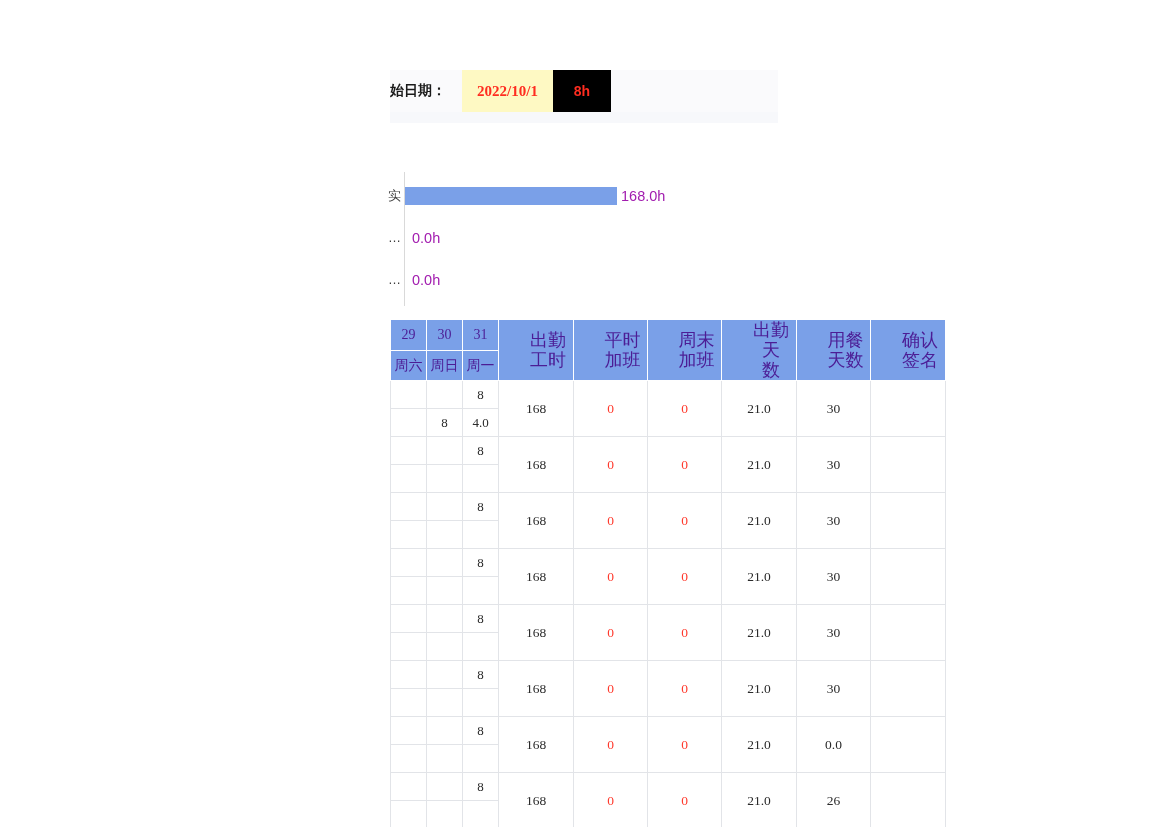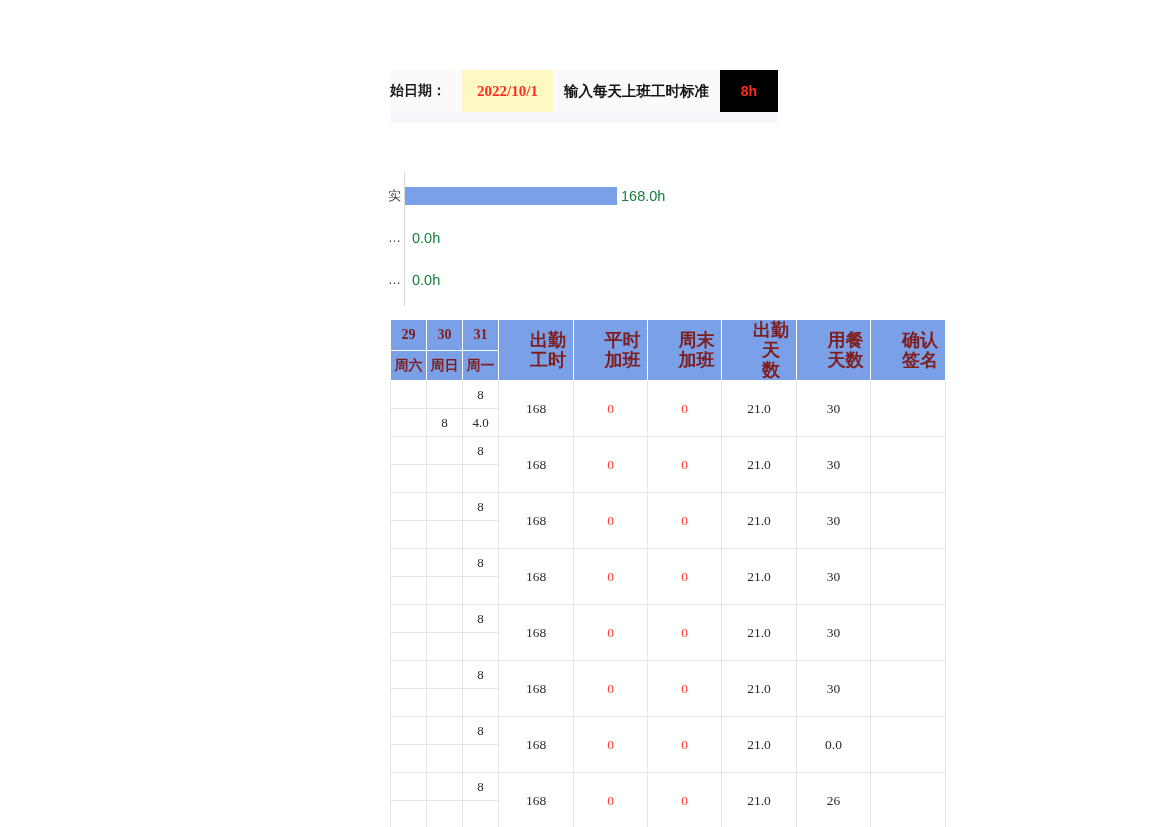--- a/index.html
+++ b/index.html
@@ -122,21 +122,21 @@
     left: 20px;
     top: 11px;
     height: 18px;
     background: #7aa0e8;
   }
   .chart-val {
     position: absolute;
     top: 9px;
     font-family: "Liberation Sans", "DejaVu Sans", sans-serif;
     font-size: 14.5px;
-    color: #15803d;
+    color: #a21caf;
     line-height: 22px;
     white-space: nowrap;
   }
 
   
   .tbl-wrap {
     position: absolute;
     left: 390px;
     top: 319px;
     width: 388px;
@@ -148,22 +148,22 @@
   }
   table.att td, table.att th {
     border: 1px solid #ffffff;
     padding: 0;
     margin: 0;
     text-align: center;
     vertical-align: middle;
   }
   table.att thead th {
     background: #7aa0e8;
-    color: #7f1d1d;
-    font-weight: bold;
+    color: #4c1d95;
+    font-weight: normal;
     font-family: "Liberation Serif", "DejaVu Serif", serif;
     font-size: 14px;
     line-height: 1.12;
     height: 27px;
   }
   table.att thead th.tall {
     height: 54px;
     font-size: 18px;
     padding-left: 24px;
   }
@@ -184,21 +184,20 @@
   .c-d  { width: 35px; }
   .c-w  { width: 50px; }
   .c-s  { width: 49px; }
 </style>
 </head>
 <body>
 
 <div class="header-band">
   <div class="hdr-cell hdr-label">始日期：</div>
   <div class="hdr-cell hdr-value-date">2022/10/1</div>
-  <div class="hdr-cell hdr-label2">输入每天上班工时标准</div>
   <div class="hdr-cell hdr-value-std">8h</div>
 </div>
 <div class="header-band-underline"></div>
 
 <div class="chart">
   <div class="chart-axis"></div>
 
   <div class="chart-row r0">
     <div class="chart-cat">实</div>
     <div class="chart-bar" style="width:212px;"></div>

